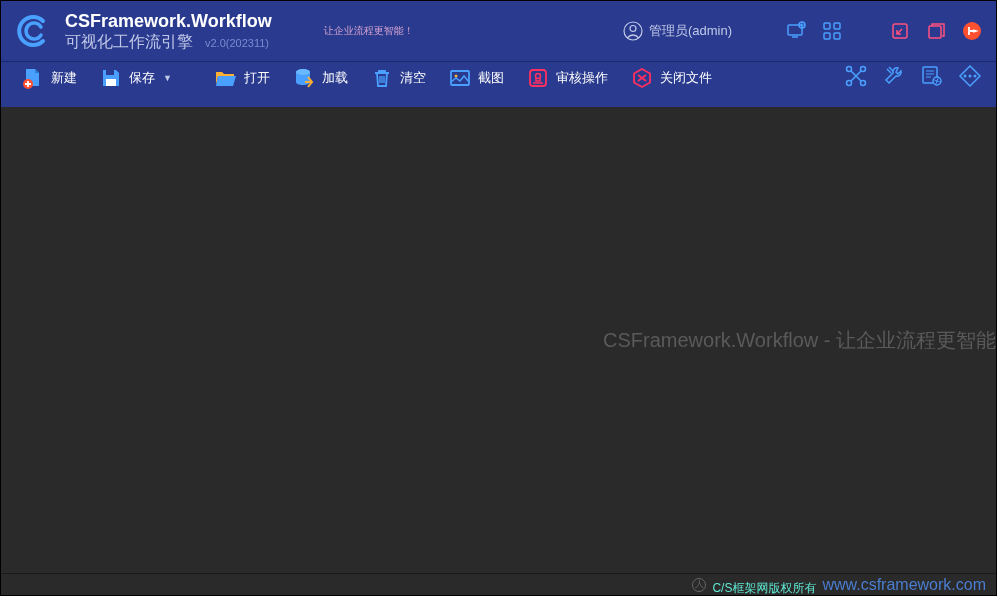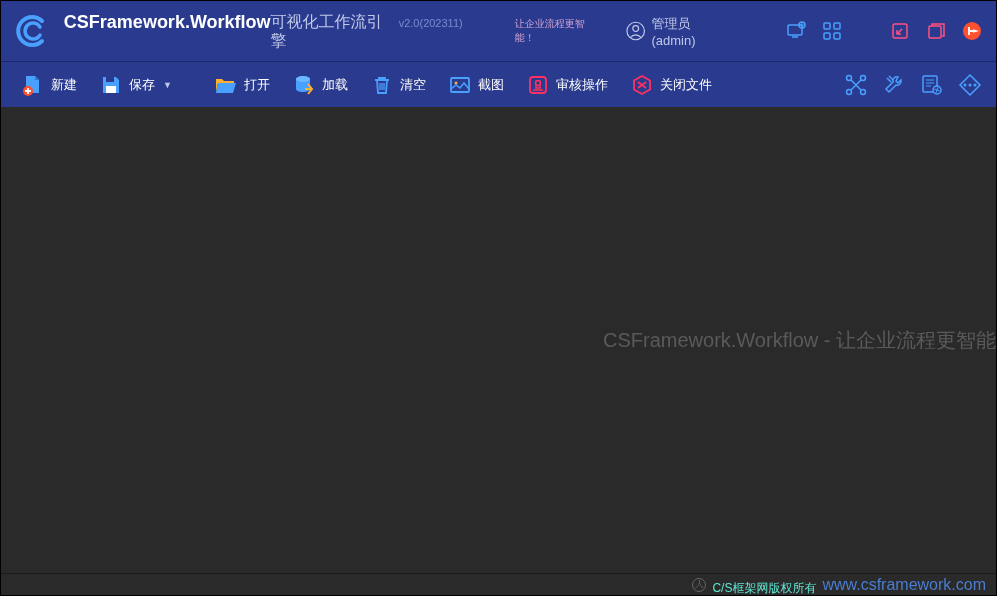--- a/index.html
+++ b/index.html
@@ -21,21 +21,21 @@
     }
     .logo-icon {
       width: 40px;
       height: 40px;
       display: flex;
       align-items: center;
       justify-content: center;
     }
     .title-block {
       display: flex;
-      flex-direction: row;
+      flex-direction: column;
       line-height: 1.2;
     }
     .app-title {
       color: #fff;
       font-size: 18px;
       font-weight: bold;
     }
     .subtitle-row {
       display: flex;
       align-items: baseline;
@@ -73,21 +73,21 @@
       height: 24px;
       display: flex;
       align-items: center;
       justify-content: center;
       cursor: pointer;
     }
     .toolbar {
       background: #2a3b8f;
       height: 46px;
       display: flex;
-      align-items: center;
+      align-items: flex-start;
       padding: 0 12px;
       gap: 6px;
       border-top: 1px solid #1a2870;
     }
     .tool-btn {
       display: flex;
       align-items: center;
       gap: 6px;
       padding: 4px 8px;
       color: #fff;

